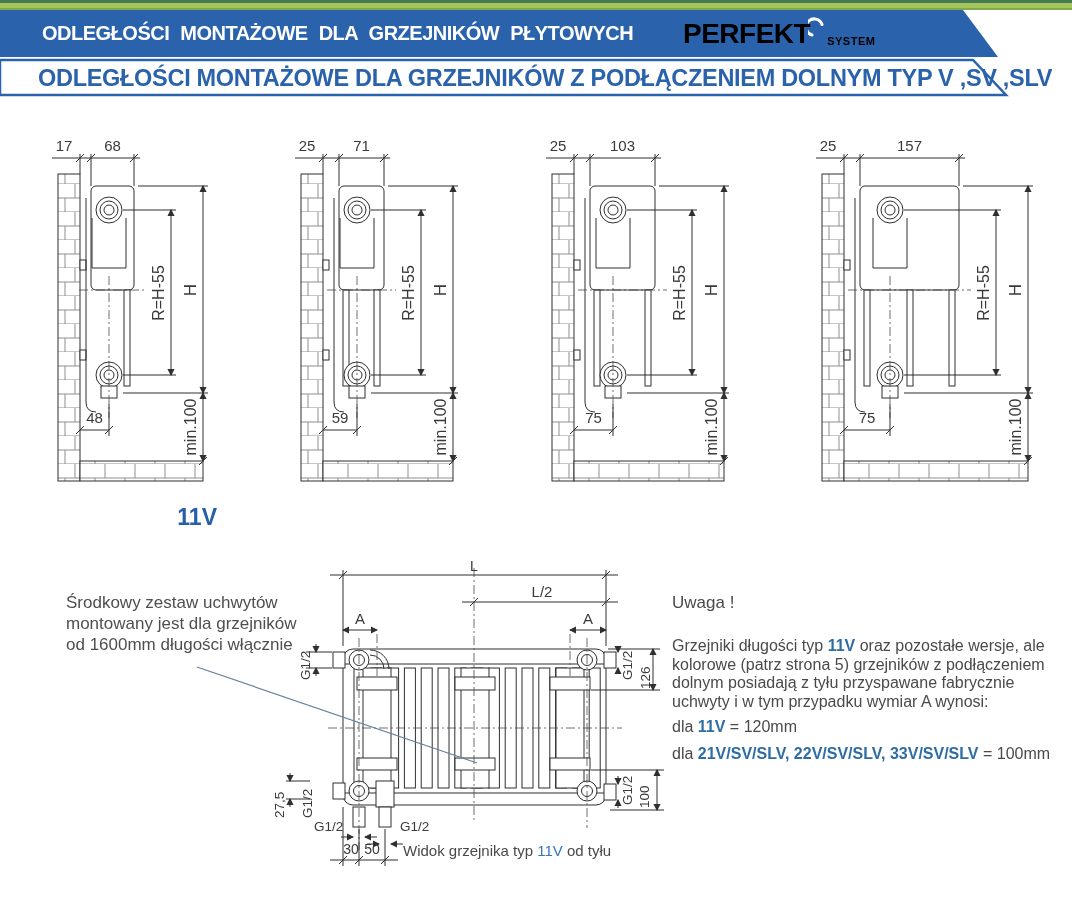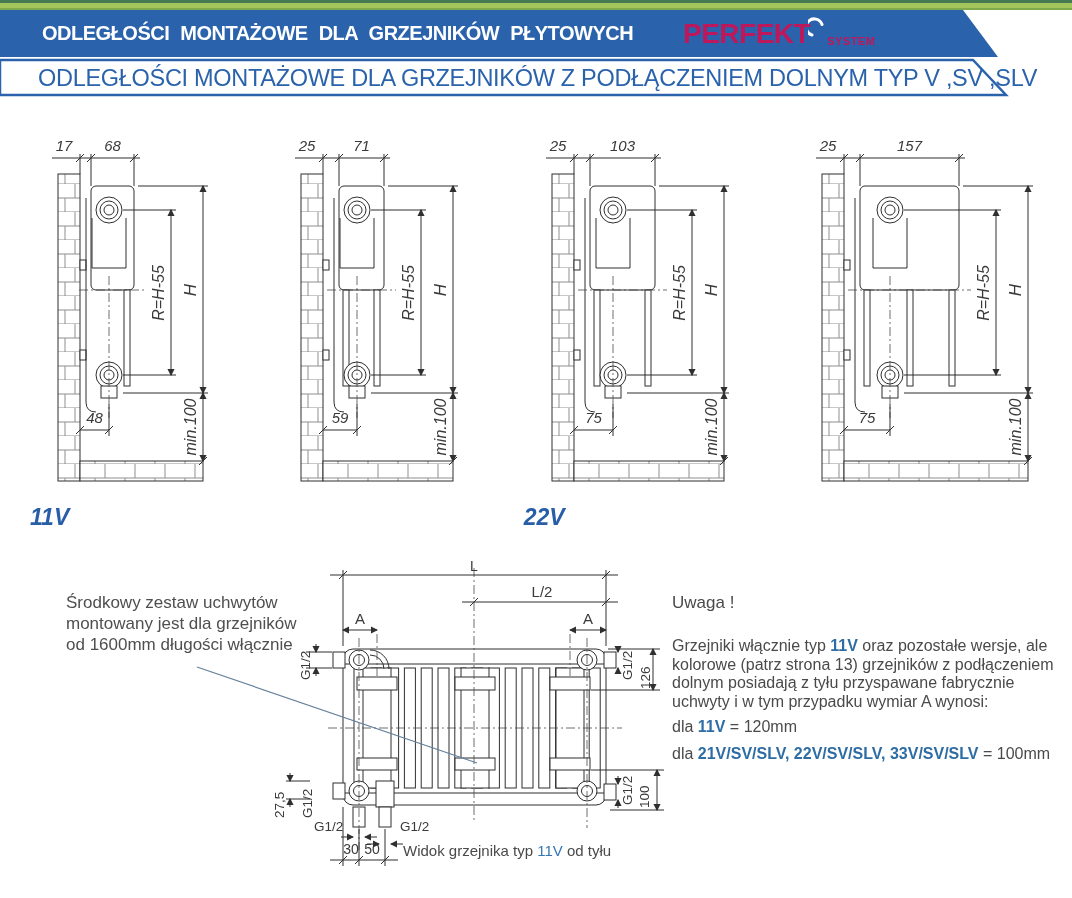--- a/index.html
+++ b/index.html
@@ -1,29 +1,29 @@
 <!DOCTYPE html>
 <html style="--strip-green: #a4c45c; --strip-green-dark: #457a52; --strip-green-mid: #7fa94d; --banner-blue: #2a63ac; --subtitle-blue: #2a63ac; --type-label-blue: #275ea7; --hl-blue: #2e6da4; --ink: #2f2f2f; --note-gray: #4f4f4f;"><head>
 <meta charset="utf-8">
 <style>
   html,body{margin:0;padding:0;background:#fff;}
   .page{position:relative;width:1072px;height:898px;background:#fff;overflow:hidden;
         font-family:"Liberation Sans",sans-serif;}
   .hdr-shapes{position:absolute;top:0;left:0;}
   .title1{position:absolute;top:10px;left:30px;height:47px;line-height:47px;color:#fff;
           font-size:20px;font-weight:bold;word-spacing:6px;letter-spacing:-0.5px;white-space:nowrap;margin-left:12px;}
-  .logo{position:absolute;top:10px;left:683px;height:47px;display:flex;align-items:center;color:#be185d;}
+  .logo{position:absolute;top:10px;left:683px;height:47px;display:flex;align-items:center;color:#000000;}
   .logo-brand{font-size:28px;font-weight:bold;letter-spacing:-0.5px;}
   .logo-arc{margin-left:-2px;margin-bottom:14px;}
   .logo-sub{font-size:11px;font-weight:bold;letter-spacing:0.5px;margin-left:-1px;margin-top:14px;}
   .title2{position:absolute;top:60px;left:38px;height:24px;line-height:36px;color:var(--subtitle-blue);
-          font-size:23.5px;font-weight:normal;letter-spacing:-0.3px;white-space:nowrap;}
+          font-size:23.5px;font-weight:bold;letter-spacing:-0.3px;white-space:nowrap;}
   .diagrams{position:absolute;top:128px;left:0;width:1072px;padding:0 30px;box-sizing:border-box;
             display:flex;justify-content:space-between;align-items:flex-start;}
-  .diag{text-align:left;font-style:italic;}
+  .diag{text-align:right;}
   .type-label{margin-top:10px;font-size:23px;font-weight:bold;color:var(--type-label-blue);}
   .draw line,.draw path,.draw polyline{stroke:var(--ink);stroke-width:1;fill:none;}
   .draw rect,.draw circle{stroke:var(--ink);stroke-width:1;fill:none;}
   .draw .wf{fill:#fff;}
   .draw .cl{stroke:#4a4a4a;stroke-width:0.8;stroke-dasharray:9 3 2 3;}
   .draw text{fill:#3a3a3a;stroke:none;font-family:"Liberation Sans",sans-serif;}
   .bottom{position:absolute;top:560px;left:0;width:1072px;height:338px;}
   .leader-overlay{position:absolute;top:0;left:0;pointer-events:none;}
   .note-left{position:absolute;top:32px;left:66px;width:250px;font-size:17px;line-height:21px;
              color:var(--note-gray);}
@@ -238,21 +238,20 @@
     <line x1="200" y1="265" x2="200" y2="333" marker-start="url(#ar-22v)" marker-end="url(#ar-22v)"></line>
     <line x1="196" y1="337" x2="204" y2="329"></line>
     <text transform="translate(193 299) rotate(-90)" text-anchor="middle" font-size="16">min.100</text>
     <line x1="89" y1="276" x2="89" y2="308"></line>
     <line x1="50" y1="302" x2="89" y2="302"></line>
     <line x1="46" y1="306" x2="54" y2="298"></line>
             <line x1="85" y1="306" x2="93" y2="298"></line>
     <text x="69.5" y="295" text-anchor="middle" font-size="15">75</text>
   </g>
   </svg>
-  <div class="type-label">22V</div>
   </div>
       <div class="diag">
   <svg width="248" height="362" viewBox="0 0 248 362" class="draw">
   <defs>
  <pattern id="br-33v" width="30" height="28" patternUnits="userSpaceOnUse">
    <rect width="30" height="28" style="fill:#fff;stroke:none"></rect>
    <path d="M0 14H30M0 28H30M15 0V14M5 14V28" style="stroke:#8f8f8f;stroke-width:1;fill:none"></path>
  </pattern>
  <marker id="ar-33v" viewBox="0 0 10 10" refX="8.5" refY="5" markerWidth="7.5" markerHeight="7.5" orient="auto-start-reverse">
    <path d="M0 0L10 5L0 10z" style="fill:#2f2f2f;stroke:none"></path>
@@ -433,19 +432,19 @@
     <line x1="97" y1="284" x2="109" y2="284" marker-end="url(#ar-rv)"></line>
             <line x1="121" y1="284" x2="133" y2="284" marker-start="url(#ar-rv)"></line>
   </g>
   <text x="133" y="296" font-size="15" style="fill:#4a4a4a">Widok grzejnika typ <tspan style="fill:#3577b8">11V</tspan> od tyłu</text>
   </svg></div>
     <svg class="leader-overlay" id="leader" width="1072" height="338">
         <line x1="197" y1="107" x2="477" y2="203" style="stroke:#64809c;stroke-width:1.2"></line>
       </svg>
     <div class="note-right">
       <div class="uwaga-head">Uwaga !</div>
-      <p class="uwaga-para"><span>Grzejniki włącznie typ </span><span class="hl">11V</span><span> oraz pozostałe wersje, ale kolorowe (patrz strona 13) grzejników z podłączeniem dolnym posiadają z tyłu przyspawane fabrycznie uchwyty i w tym przypadku wymiar A wynosi:</span></p>
+      <p class="uwaga-para"><span>Grzejniki długości typ </span><span class="hl">11V</span><span> oraz pozostałe wersje, ale kolorowe (patrz strona 5) grzejników z podłączeniem dolnym posiadają z tyłu przyspawane fabrycznie uchwyty i w tym przypadku wymiar A wynosi:</span></p>
       <p class="uwaga-rule"><span>dla </span><span class="hl">11V</span><span> = 120mm</span></p>
       <p class="uwaga-rule"><span>dla </span><span class="hl">21V/SV/SLV, 22V/SV/SLV, 33V/SV/SLV</span><span> = 100mm</span></p>
     </div>
   </div>
 
 </div>
 
 </body></html>

